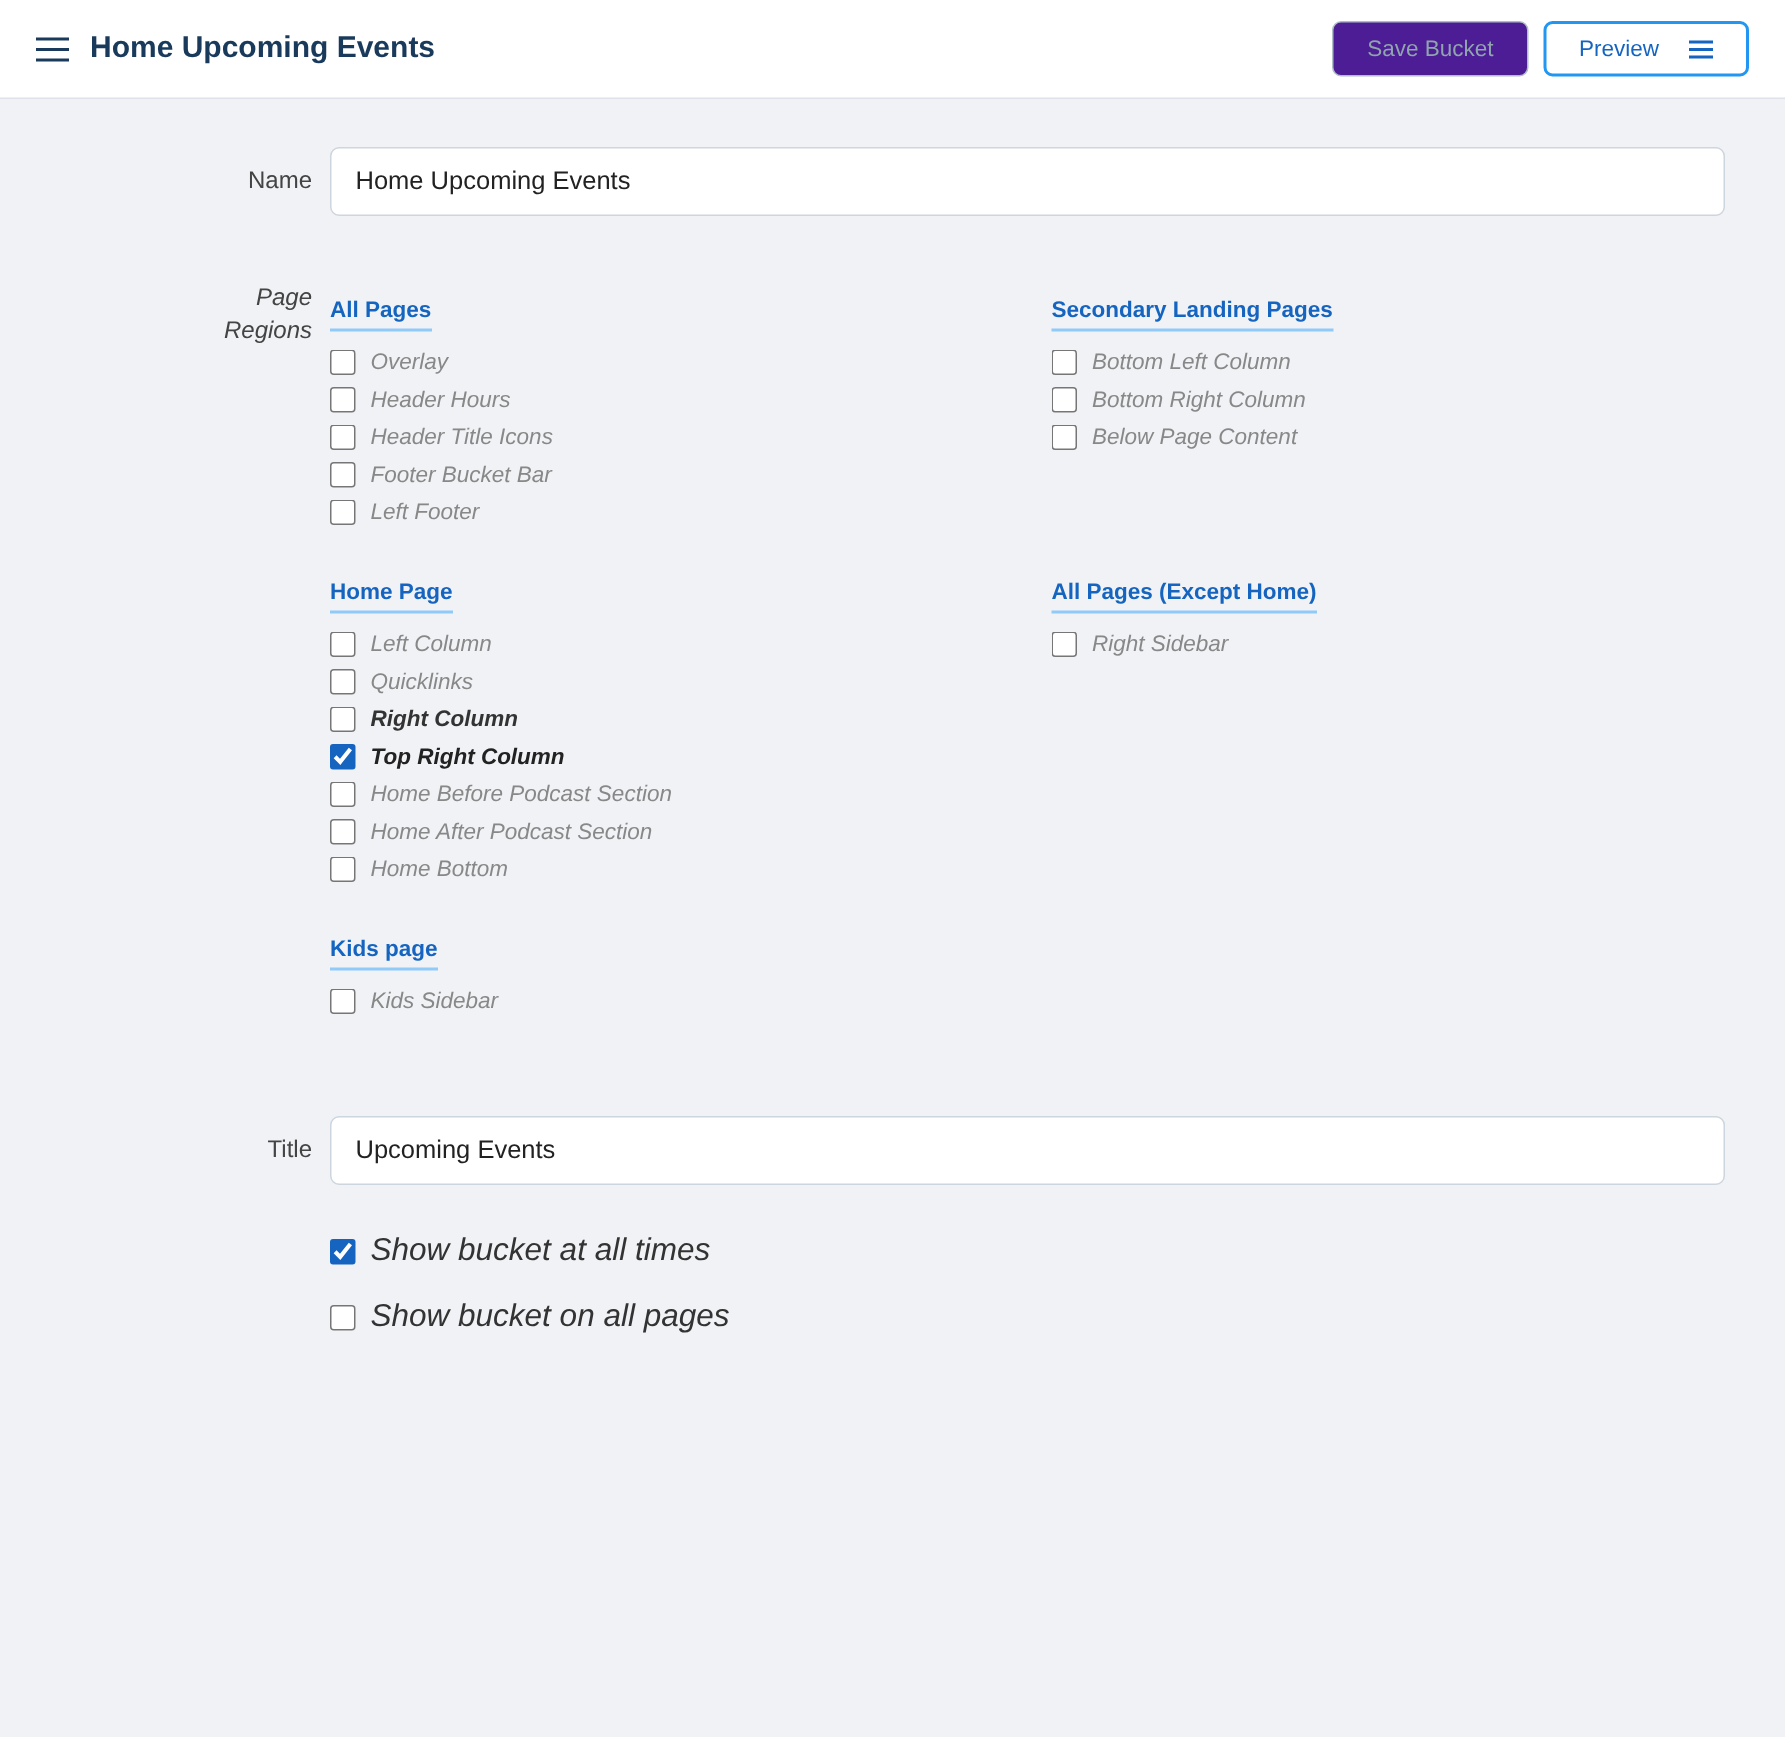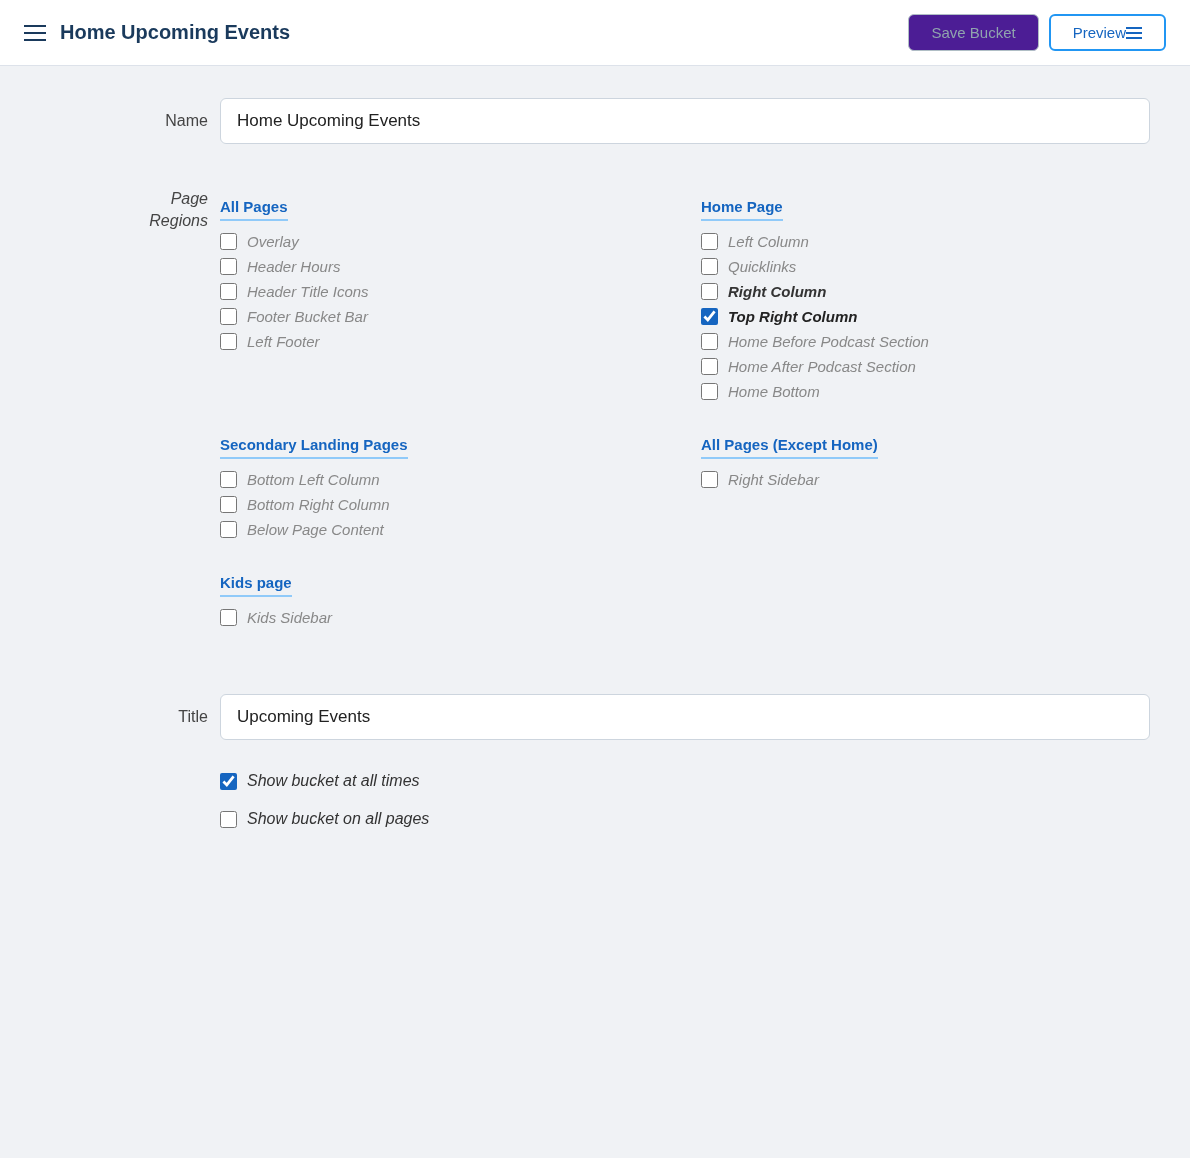--- a/index.html
+++ b/index.html
@@ -56,21 +56,21 @@
     .btn-preview {
       padding: 8px 22px;
       border-radius: 6px;
       border: 2px solid #2196f3;
       background: #fff;
       color: #1565c0;
       font-size: 15px;
       cursor: pointer;
       display: flex;
       align-items: center;
-      gap: 0;
+      gap: 20px;
     }
     .btn-preview .lines-icon {
       display: flex;
       flex-direction: column;
       gap: 3px;
     }
     .btn-preview .lines-icon span {
       display: block;
       width: 16px;
       height: 2px;
@@ -150,21 +150,21 @@
       color: #333;
       font-weight: 600;
     }
     .show-options {
       margin-top: 8px;
     }
     .show-options .checkbox-item {
       margin-bottom: 20px;
     }
     .show-options .checkbox-label {
-      font-size: 16px;
+      font-size: 21px;
       color: #333;
     }
   </style>
 </head>
 <body>
 
 <div class="header">
   <div class="header-left">
     <div class="hamburger-icon">
       <span></span>
@@ -217,20 +217,36 @@
             <input type="checkbox" id="footer-contact" style="">
             <label class="checkbox-label" for="footer-contact">Footer Bucket Bar</label>
           </div>
           <div class="checkbox-item">
             <input type="checkbox" id="left-footer" style="">
             <label class="checkbox-label" for="left-footer">Left Footer</label>
           </div>
         </div>
 
         <div class="region-section">
+          <div class="region-section-title">Secondary Landing Pages</div>
+          <div class="checkbox-item">
+            <input type="checkbox" id="bottom-left" style="">
+            <label class="checkbox-label" for="bottom-left">Bottom Left Column</label>
+          </div>
+          <div class="checkbox-item">
+            <input type="checkbox" id="bottom-right" style="">
+            <label class="checkbox-label" for="bottom-right">Bottom Right Column</label>
+          </div>
+          <div class="checkbox-item">
+            <input type="checkbox" id="below-page" style="">
+            <label class="checkbox-label" for="below-page">Below Page Content</label>
+          </div>
+        </div>
+
+        <div class="region-section">
           <div class="region-section-title">Home Page</div>
           <div class="checkbox-item">
             <input type="checkbox" id="left-column" style="">
             <label class="checkbox-label" for="left-column">Left Column</label>
           </div>
           <div class="checkbox-item">
             <input type="checkbox" id="quicklinks" style="">
             <label class="checkbox-label" for="quicklinks">Quicklinks</label>
           </div>
           <div class="checkbox-item">
@@ -245,36 +261,20 @@
             <input type="checkbox" id="home-before-podcast" style="">
             <label class="checkbox-label" for="home-before-podcast">Home Before Podcast Section</label>
           </div>
           <div class="checkbox-item">
             <input type="checkbox" id="home-after-podcast" style="">
             <label class="checkbox-label" for="home-after-podcast">Home After Podcast Section</label>
           </div>
           <div class="checkbox-item">
             <input type="checkbox" id="home-bottom" style="">
             <label class="checkbox-label" for="home-bottom">Home Bottom</label>
-          </div>
-        </div>
-
-        <div class="region-section">
-          <div class="region-section-title">Secondary Landing Pages</div>
-          <div class="checkbox-item">
-            <input type="checkbox" id="bottom-left" style="">
-            <label class="checkbox-label" for="bottom-left">Bottom Left Column</label>
-          </div>
-          <div class="checkbox-item">
-            <input type="checkbox" id="bottom-right" style="">
-            <label class="checkbox-label" for="bottom-right">Bottom Right Column</label>
-          </div>
-          <div class="checkbox-item">
-            <input type="checkbox" id="below-page" style="">
-            <label class="checkbox-label" for="below-page">Below Page Content</label>
           </div>
         </div>
 
         <div class="region-section">
           <div class="region-section-title">All Pages (Except Home)</div>
           <div class="checkbox-item">
             <input type="checkbox" id="right-sidebar" style="">
             <label class="checkbox-label" for="right-sidebar">Right Sidebar</label>
           </div>
         </div>

